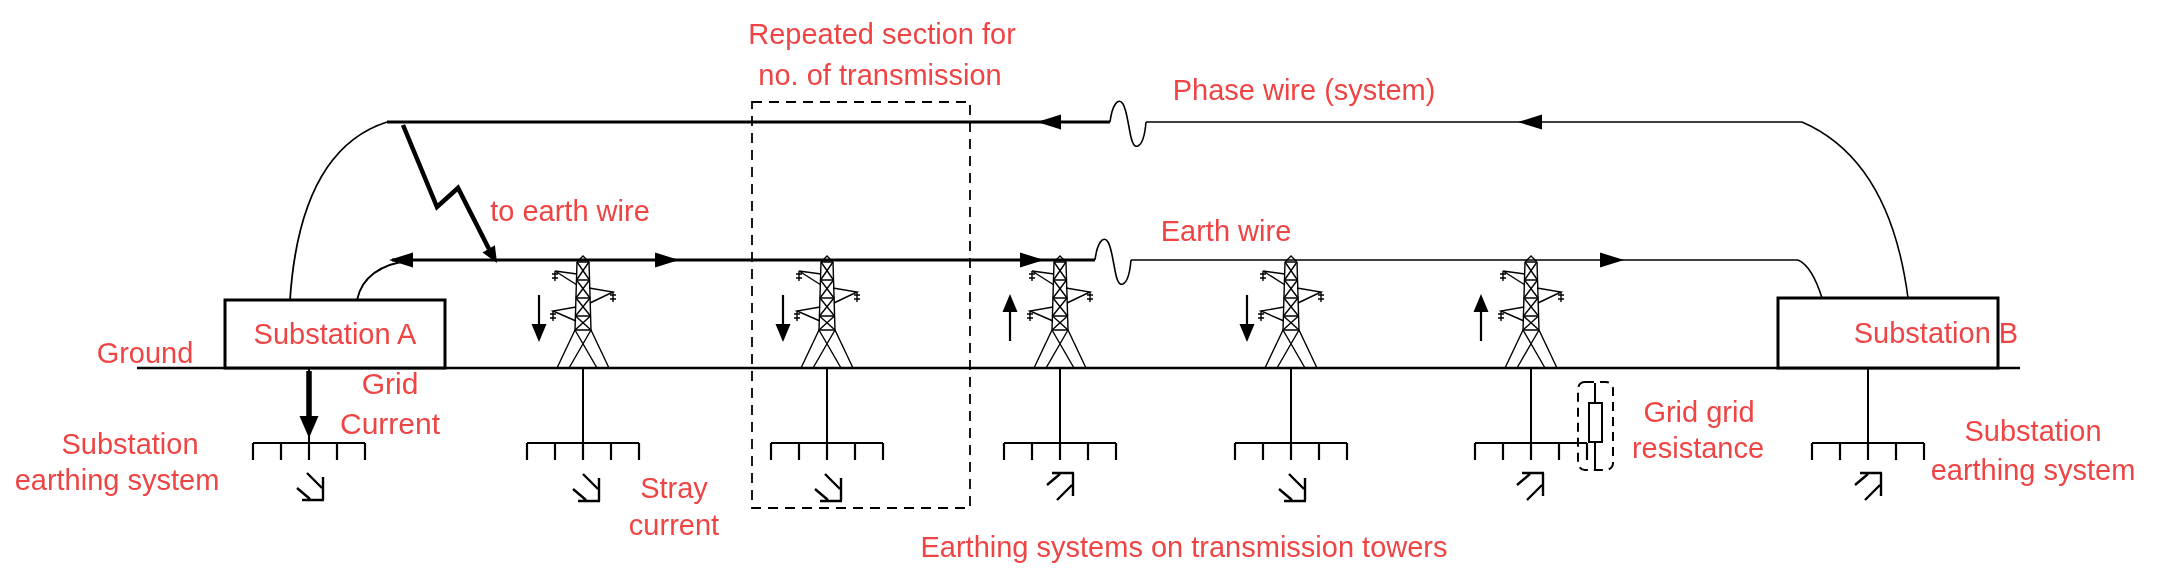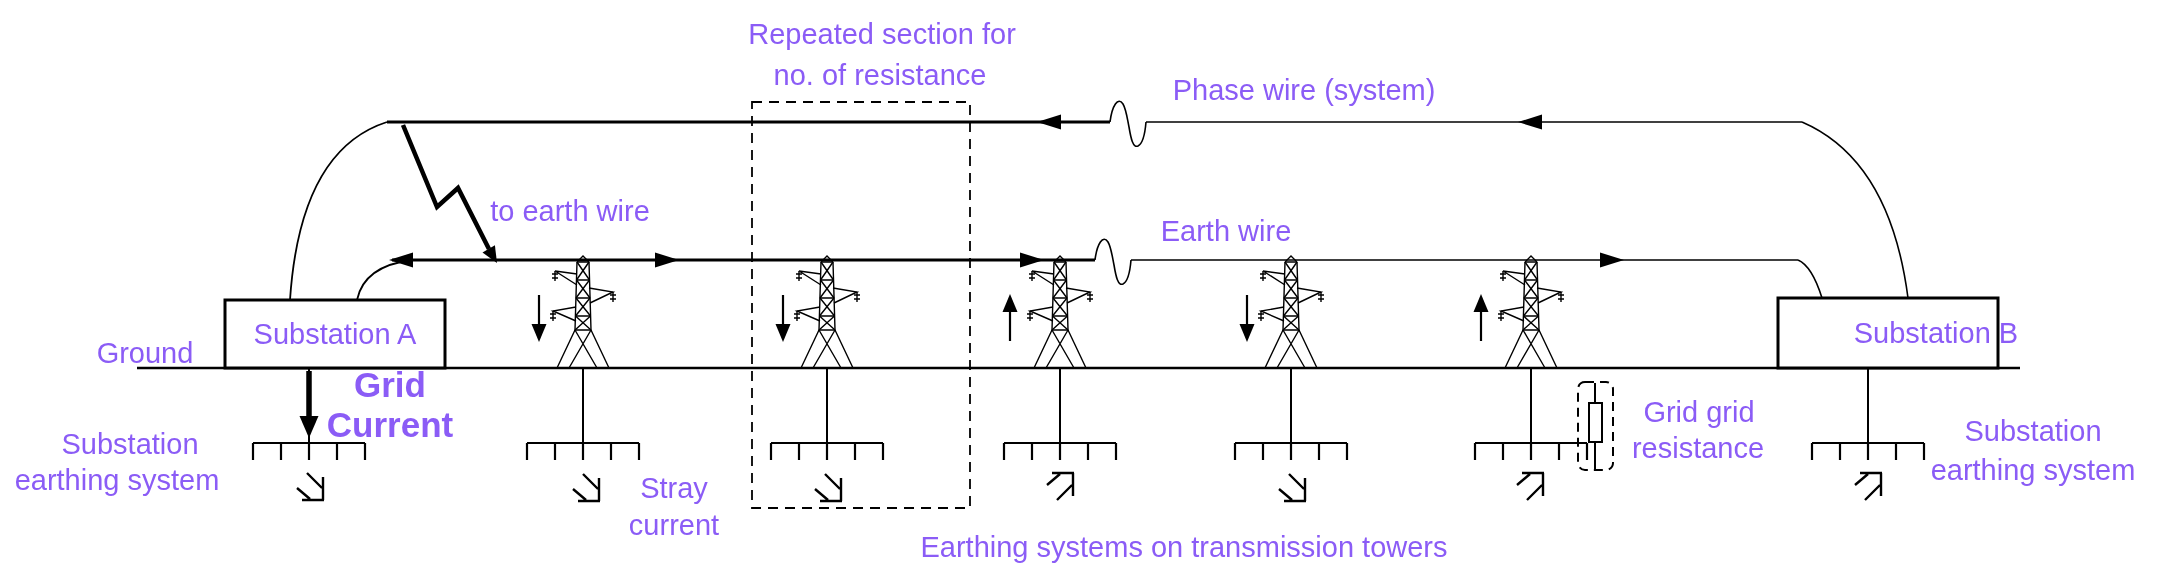--- a/index.html
+++ b/index.html
@@ -9,24 +9,24 @@
     background:#ffffff;
     font-family:"Liberation Sans", sans-serif;
     overflow:hidden;
   }
   #scene{position:absolute;left:0;top:0;}
   .lbl{
     position:absolute;
     transform:translate(-50%,-50%);
     white-space:nowrap;
     font-size:29px;
-    color:#8b5cf6;
+    color:#ef4444;
     line-height:1;
   }
-  .lbl.bold{font-weight:bold;font-size:35px;}
+  .lbl.bold{font-weight:normal;font-size:30px;}
 </style>
 </head>
 <body>
 
 <div id="diagram">
 
   <svg id="scene" width="2164" height="581" viewBox="0 0 2164 581">
     <defs>
 
       <g id="tower" fill="none" stroke="#000" stroke-width="1.4">
@@ -143,21 +143,21 @@
       <line x1="1595" y1="383" x2="1595" y2="403" stroke="#000" stroke-width="2"></line>
       <rect x="1589" y="403" width="13" height="39" fill="#fff" stroke="#000" stroke-width="2"></rect>
       <line x1="1595" y1="442" x2="1595" y2="469" stroke="#000" stroke-width="2"></line>
     </g>
 
     <rect x="225" y="300" width="220" height="68" fill="#fff" stroke="#000" stroke-width="3"></rect>
     <rect x="1778" y="298" width="220" height="70" fill="#fff" stroke="#000" stroke-width="3"></rect>
   </svg>
 
   <div class="lbl" style="left:882px;top:34px">Repeated section for</div>
-  <div class="lbl" style="left:880px;top:75px">no. of resistance</div>
+  <div class="lbl" style="left:880px;top:75px">no. of transmission</div>
   <div class="lbl" style="left:1304px;top:90px">Phase wire (system)</div>
   <div class="lbl" style="left:1226px;top:231px">Earth wire</div>
   <div class="lbl" style="left:570px;top:211px">to earth wire</div>
   <div class="lbl" style="left:145px;top:353px">Ground</div>
   <div class="lbl" style="left:335px;top:334px">Substation A</div>
   <div class="lbl" style="left:1936px;top:333px">Substation B</div>
   <div class="lbl bold" style="left:390px;top:384px">Grid</div>
   <div class="lbl bold" style="left:390px;top:424px">Current</div>
   <div class="lbl" style="left:130px;top:444px">Substation</div>
   <div class="lbl" style="left:117px;top:480px">earthing system</div>

